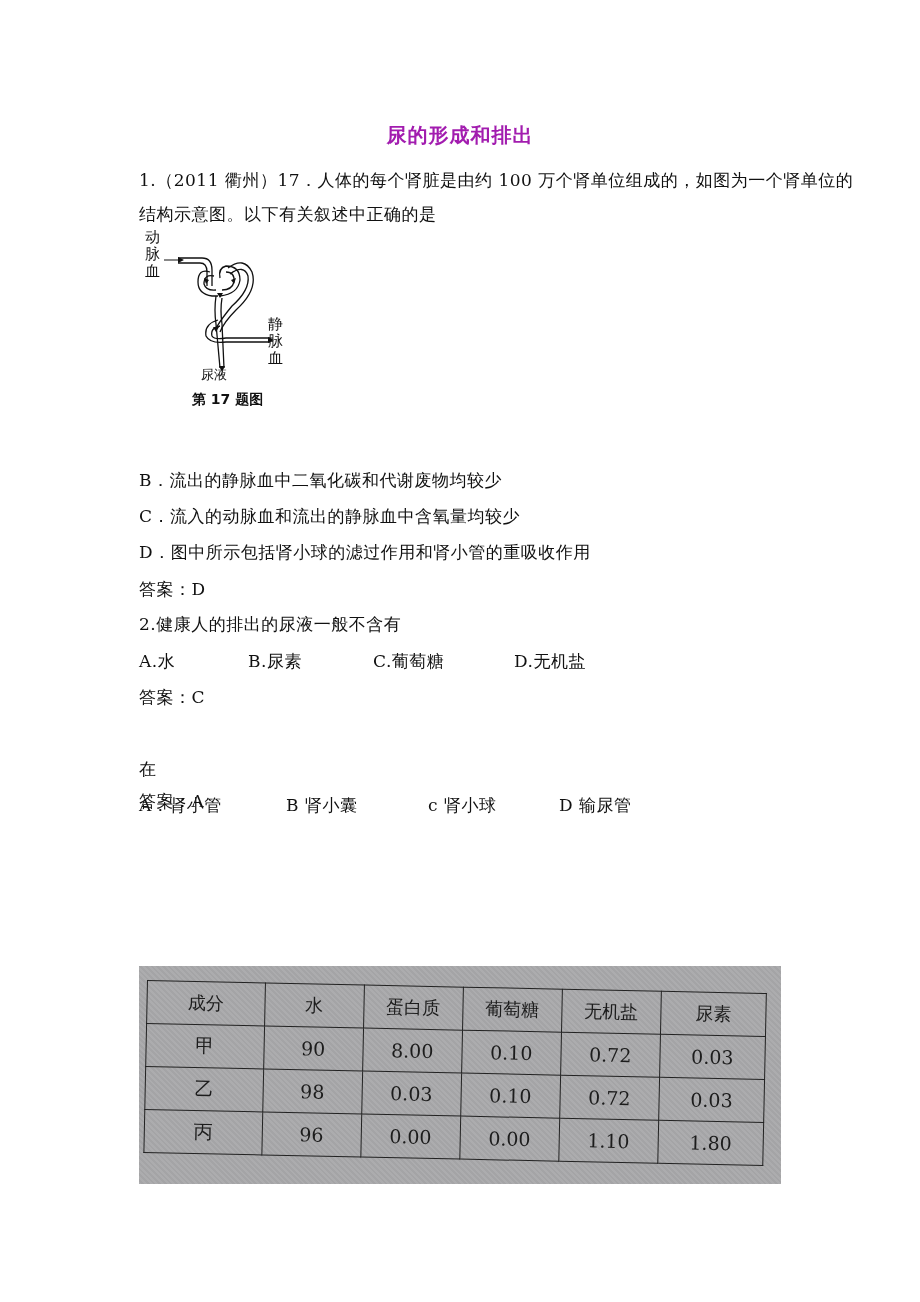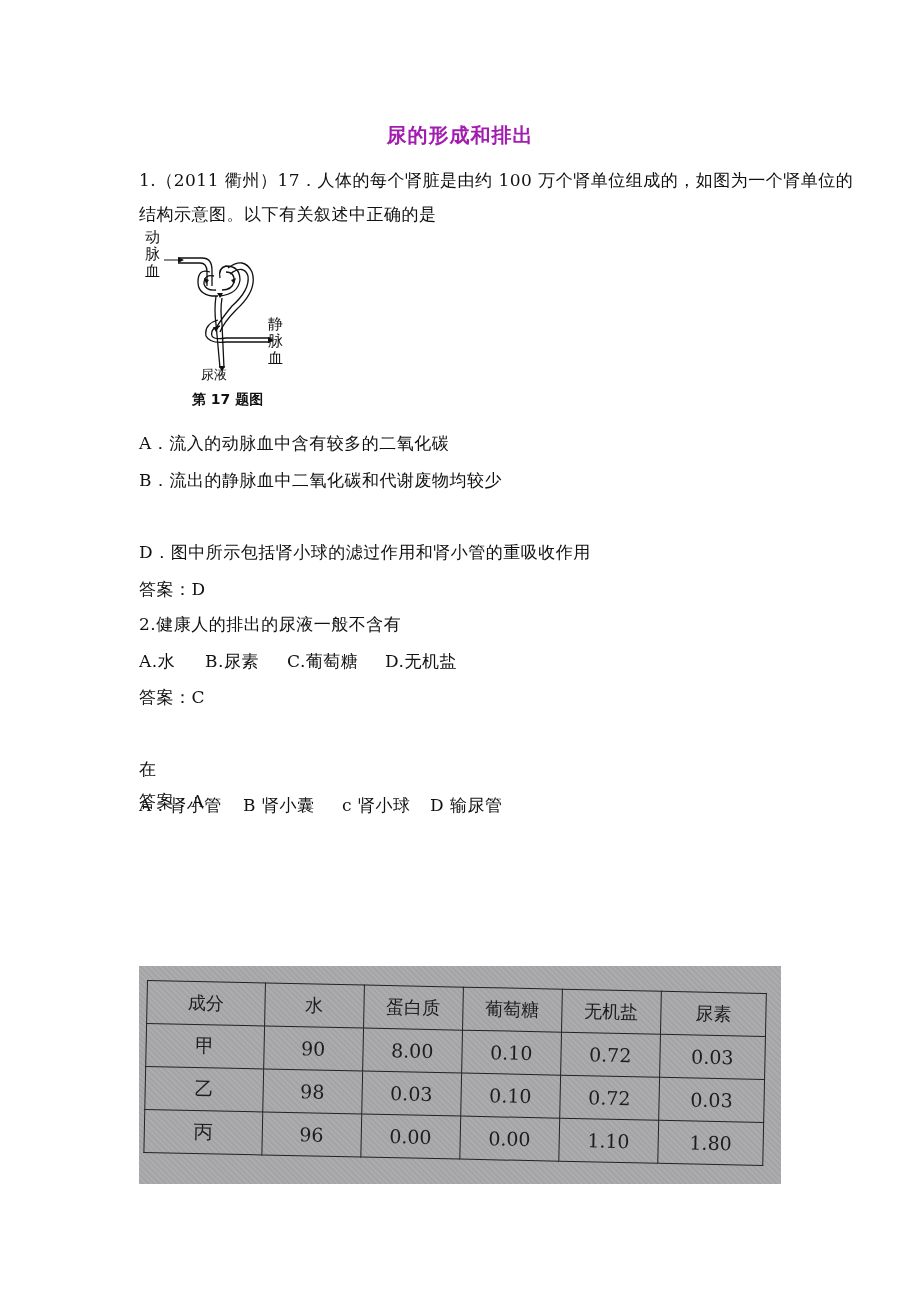--- a/index.html
+++ b/index.html
@@ -3,21 +3,21 @@
 <meta charset="utf-8">
 <style>
   html, body { margin: 0; padding: 0; background: #ffffff; }
   body { width: 920px; height: 1302px; position: relative; overflow: hidden;
          font-family: "DejaVu Serif", "Liberation Serif", serif; color: #111; }
   .page { position: absolute; left: 0; top: 0; width: 920px; height: 1302px; }
   .title { position: absolute; left: 0; width: 920px; top: 122px; text-align: center;
            font-family: "DejaVu Sans", "Liberation Sans", sans-serif;
            font-size: 20px; font-weight: bold; color: #a21caf; letter-spacing: 1px; }
   .line { position: absolute; left: 139px; font-size: 17px; line-height: 20px; white-space: nowrap; letter-spacing: 0.5px; }
-  .opts { display: flex; }
+  .opts { display: flex; gap: 43px; }
   .opts span { display: inline-block; }
   .diagram { position: absolute; left: 140px; top: 228px; width: 160px; height: 145px; }
   .caption { position: absolute; left: 176px; top: 391px; font-size: 14px; font-weight: bold;
              font-family: "DejaVu Sans", "Liberation Sans", sans-serif; margin-left: 16px; }
   .photo { position: absolute; left: 139px; top: 966px; width: 642px; height: 218px;
            background: #a9a9ab; overflow: hidden; }
   .photo::before { content: ""; position: absolute; inset: 0;
            background: repeating-linear-gradient(45deg, rgba(255,255,255,0.04) 0 2px, rgba(0,0,0,0.03) 2px 4px); }
   .tbl { position: absolute; left: 8px; top: 14px; width: 620px; border-collapse: collapse;
          transform: rotate(1.2deg); transform-origin: left top; }
@@ -75,22 +75,22 @@
       <div>血</div>
   </div>
   <div style="position:absolute;left:268px;top:316px;font-size:15px;line-height:17px;font-family:'DejaVu Sans','Liberation Sans',sans-serif">
     <div>静</div>
       <div>脉</div>
       <div>血</div>
   </div>
   <div style="position:absolute;left:201px;top:366px;font-size:13px;font-family:'DejaVu Sans','Liberation Sans',sans-serif">尿液</div>
   <div class="caption">第 17 题图</div>
 
-  <div class="line" style="top:433px">A．流入的动脉血中含有较多的二氧化碳</div>
   <div class="line" style="top:470px">B．流出的静脉血中二氧化碳和代谢废物均较少</div>
+  <div class="line" style="top:506px">C．流入的动脉血和流出的静脉血中含氧量均较少</div>
   <div class="line" style="top:542px">D．图中所示包括肾小球的滤过作用和肾小管的重吸收作用</div>
   <div class="line" style="top:579px">答案：D</div>
 
   <div class="line" style="top:614px">2.健康人的排出的尿液一般不含有</div>
   <div class="line opts" style="top:651px">
     <span style="width:66px">A.水</span>
     <span style="width:82px">B.尿素</span>
     <span style="width:98px">C.葡萄糖</span>
     <span>D.无机盐</span>
   </div>

